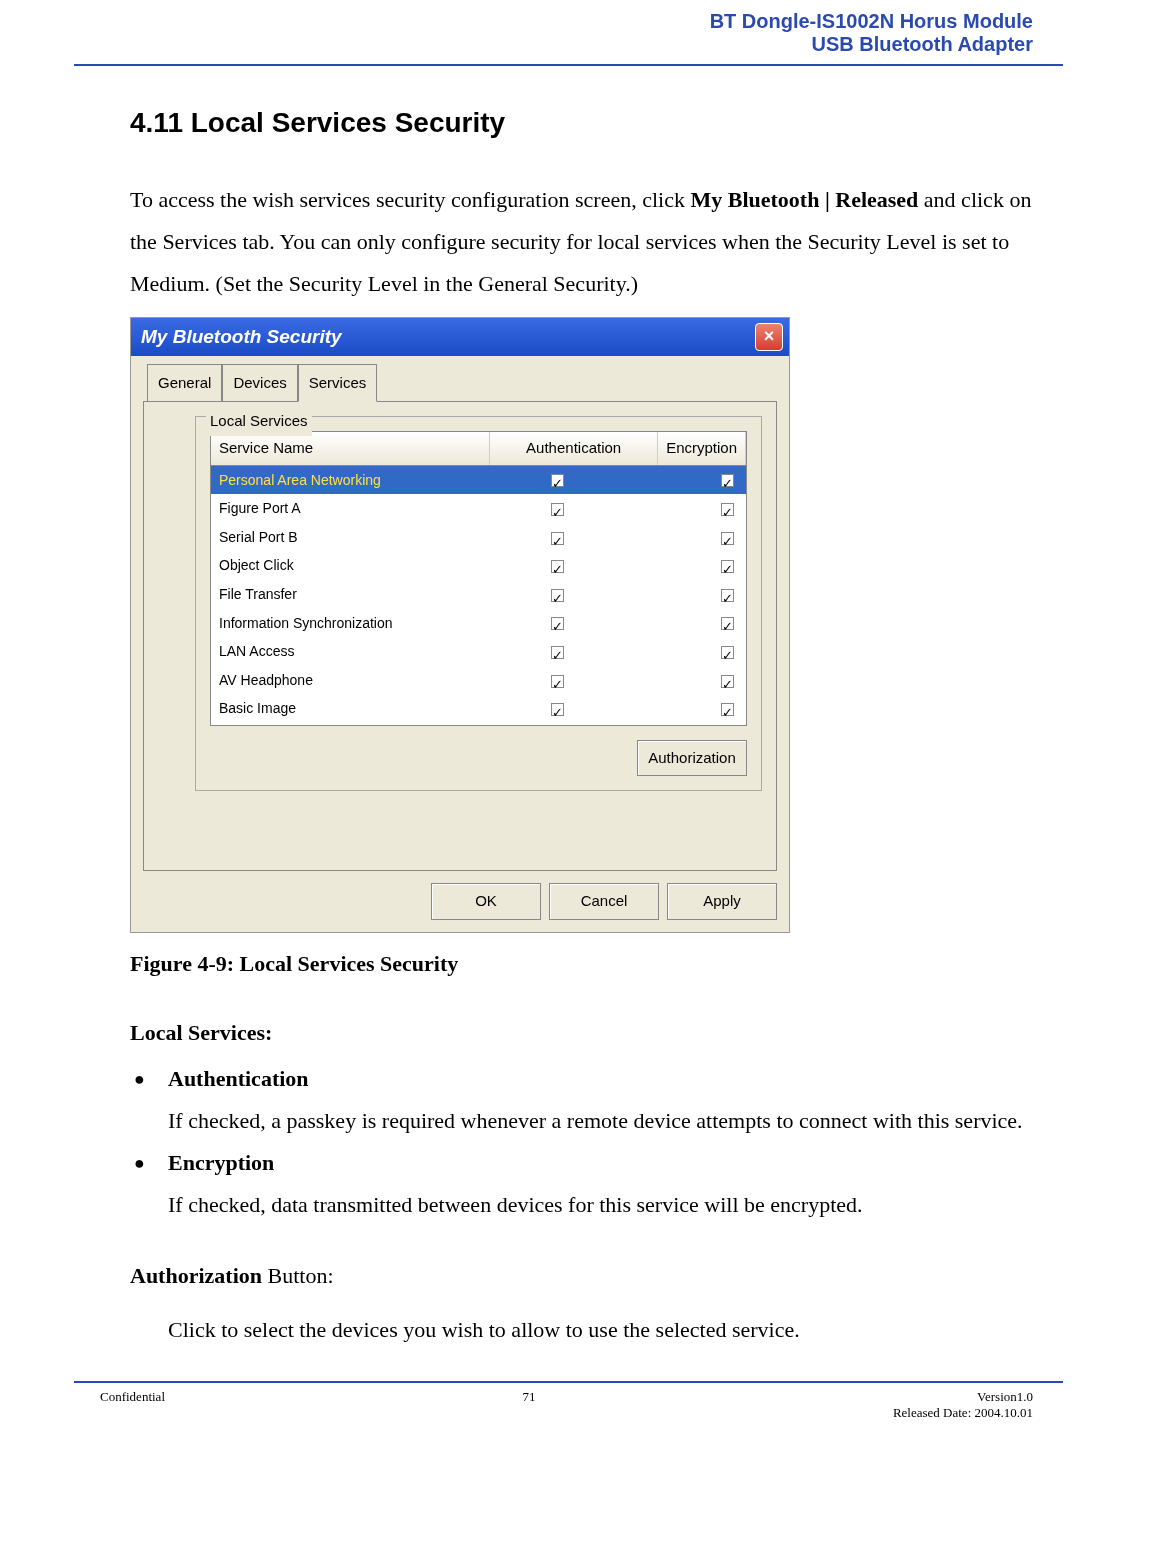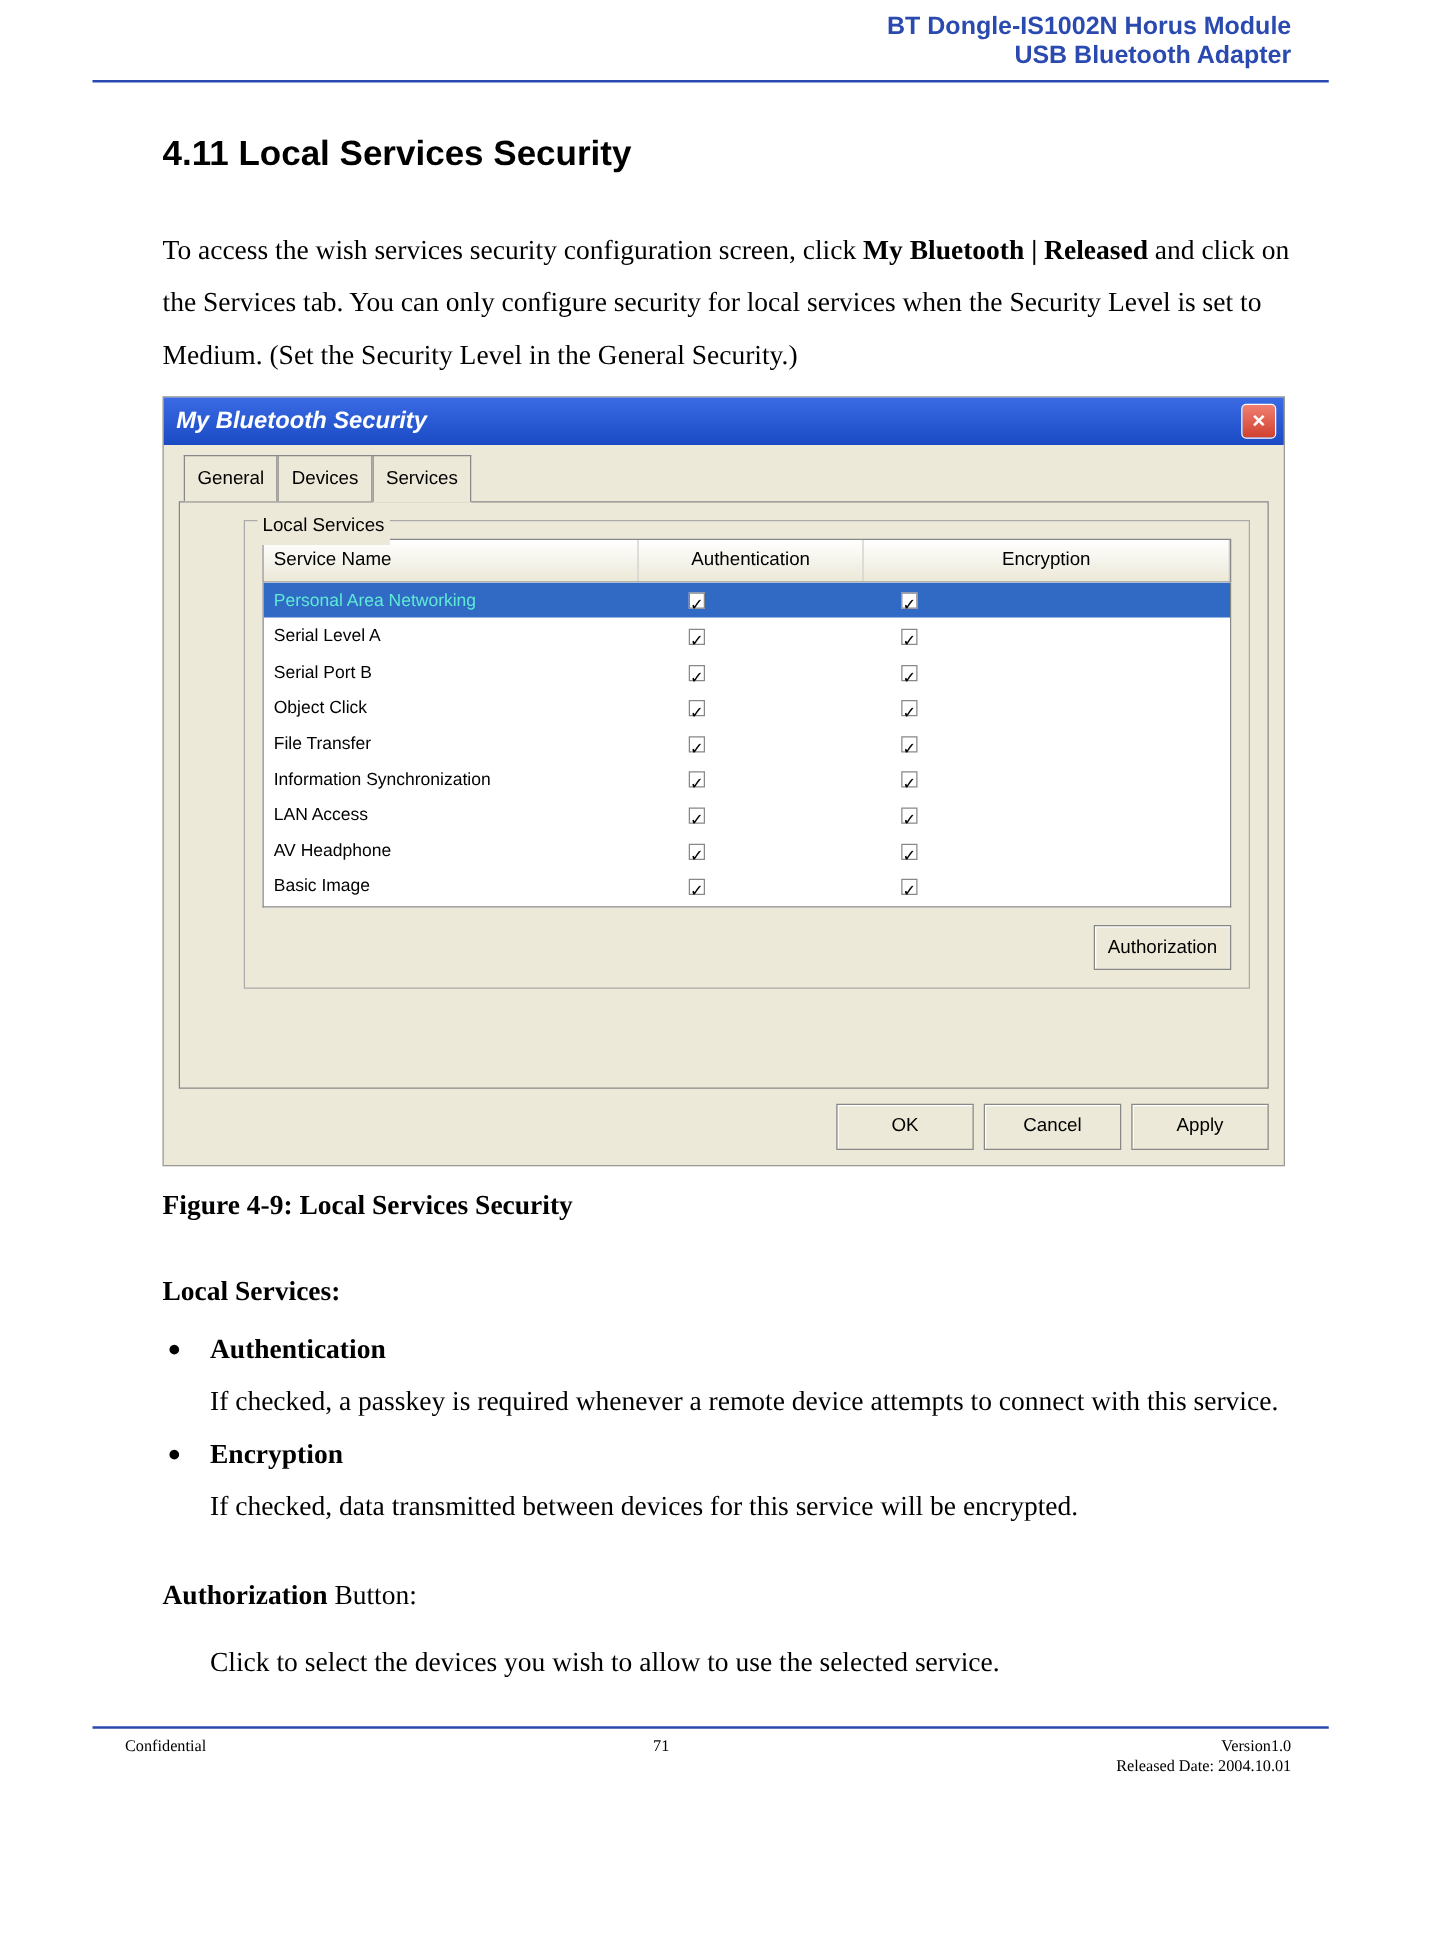--- a/index.html
+++ b/index.html
@@ -38,21 +38,21 @@
     .para {
       font-size: 22px;
       color: #000;
       margin-bottom: 12px;
     }
     .para .bold { font-weight: bold; }
     .screenshot {
       margin: 0 0 10px 0;
       border: 1px solid #999;
       background: #ede9d8;
-      width: 898px;
+      width: 660px;
       font-family: Tahoma, sans-serif;
     }
     .titlebar {
       background: linear-gradient(to bottom, #3b6be4 0%, #2b5bd4 50%, #1a4bc4 100%);
       height: 38px;
       display: flex;
       align-items: center;
       padding: 0 6px 0 10px;
       justify-content: space-between;
     }
@@ -139,21 +139,21 @@
       height: 260px;
       overflow: hidden;
     }
     .list-row {
       display: flex;
       font-size: 14px;
       padding: 1px 0;
     }
     .list-row.selected {
       background: #316ac5;
-      color: #5eead4;
+      color: #fde047;
     }
     .cell { padding: 0 8px; }
     .cell.c1 { width: 300px; }
     .cell.c2 { width: 180px; text-align: left; padding-left: 40px; }
     .cell.c3 { flex: 1; text-align: left; padding-left: 30px; }
     .chk {
       display: inline-block;
       width: 13px;
       height: 13px;
       border: 1px solid #888;
@@ -275,21 +275,21 @@
             <div class="col-head col2">Authentication</div>
             <div class="col-head col3">Encryption</div>
           </div>
           <div class="list-body" id="list-body">
               <div class="list-row selected">
                 <div class="cell c1">Personal Area Networking</div>
                 <div class="cell c2"><span class="chk checked"></span></div>
                 <div class="cell c3"><span class="chk checked"></span></div>
               </div>
               <div class="list-row">
-                <div class="cell c1">Serial Level A</div>
+                <div class="cell c1">Figure Port A</div>
                 <div class="cell c2"><span class="chk checked"></span></div>
                 <div class="cell c3"><span class="chk checked"></span></div>
               </div>
               <div class="list-row">
                 <div class="cell c1">Serial Port B</div>
                 <div class="cell c2"><span class="chk checked"></span></div>
                 <div class="cell c3"><span class="chk checked"></span></div>
               </div>
               <div class="list-row">
                 <div class="cell c1">Object Click</div>

